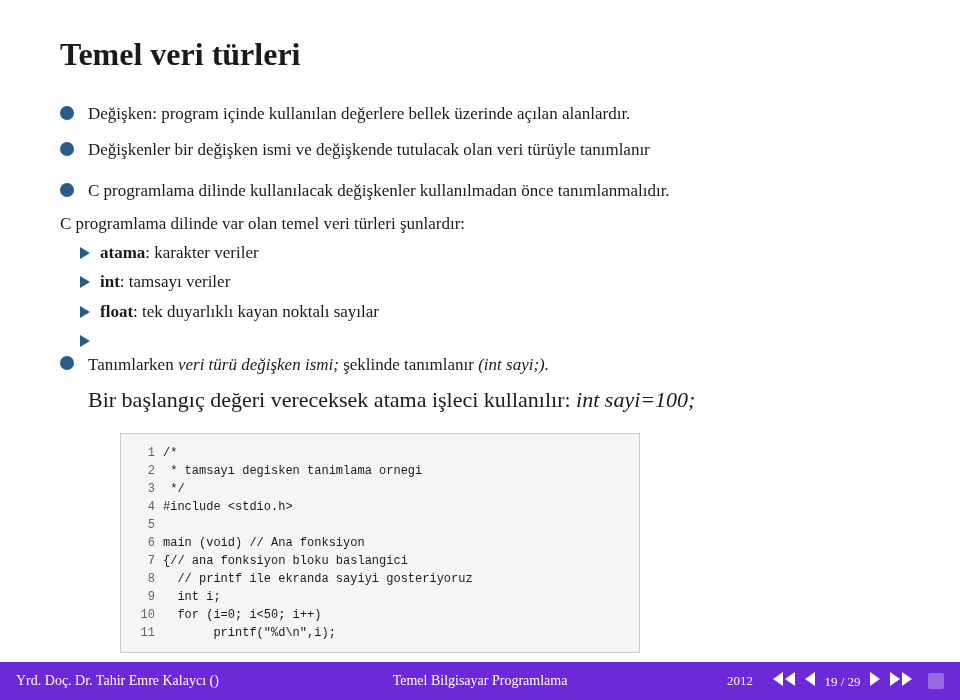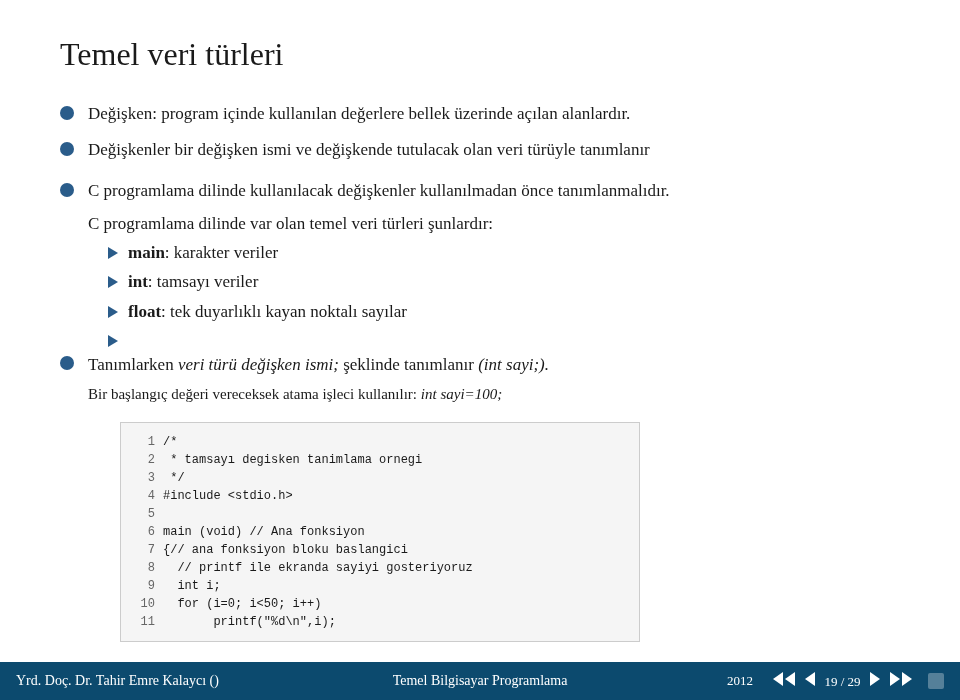--- a/index.html
+++ b/index.html
@@ -17,21 +17,21 @@
     }
 
     .main-content {
       flex: 1;
       padding: 36px 60px 20px 60px;
       overflow: hidden;
     }
 
     h1.slide-title {
       font-size: 32px;
-      font-weight: normal;
+      font-weight: bold;
       color: #1a1a1a;
       margin-bottom: 28px;
       font-family: Georgia, serif;
     }
 
     .bullet-list {
       list-style: none;
       padding: 0;
     }
 
@@ -113,21 +113,21 @@
       font-size: 12px;
     }
 
     .code-text {
       flex: 1;
       white-space: pre;
       font-size: 12px;
     }
 
     .footer {
-      background: #0c4a6e;
+      background: #6d28d9;
       color: #ffffff;
       display: flex;
       align-items: center;
       height: 38px;
       padding: 0 16px;
       font-size: 14px;
       flex-shrink: 0;
     }
 
     .footer-left {
@@ -206,26 +206,26 @@
           
         </ul>
       </span>
     </li>
     <li>
       <span class="bullet-dot"></span>
       <span class="bullet-text">C programlama dilinde kullanılacak değişkenler kullanılmadan önce tanımlanmalıdır.</span>
     </li>
   </ul>
 
-  <div style="margin-left:28px; margin-top:8px; font-size:17px;">
+  <div style="margin-top:8px; font-size:17px;">
     <span>C programlama dilinde var olan temel veri türleri şunlardır:</span>
     <ul class="sub-list" id="sub-bullets">
         <li>
       <span class="arrow-icon"></span>
-      <span><strong>main</strong>: karakter veriler</span>
+      <span><strong>atama</strong>: karakter veriler</span>
     </li>
         <li>
       <span class="arrow-icon"></span>
       <span><strong>int</strong>: tamsayı veriler</span>
     </li>
         <li>
       <span class="arrow-icon"></span>
       <span><strong>float</strong>: tek duyarlıklı kayan noktalı sayılar</span>
     </li>
         <li>
@@ -234,21 +234,21 @@
       </ul>
   </div>
 
   <div style="font-size:17px; line-height:1.6; display:flex; align-items:flex-start;">
     <span class="bullet-dot"></span>
     <span>
       <span>Tanımlarken </span><span class="italic">veri türü değişken ismi;</span><span> şeklinde tanımlanır </span><span class="italic">(int sayi;).</span>
     </span>
   </div>
 
-  <div style="margin-top:4px; font-size:15px; line-height:1.6; padding-left:28px;">
+  <div style="margin-top:4px; font-size:22px; line-height:1.6; padding-left:28px;">
     <span>Bir başlangıç değeri vereceksek atama işleci kullanılır: </span><span class="italic">int sayi=100;</span>
   </div>
 
   <div class="code-block" id="code-block">
       <div class="code-line">
         <span class="line-num">1</span>
         <span class="code-text">/*</span>
       </div>
       <div class="code-line">
         <span class="line-num">2</span>

